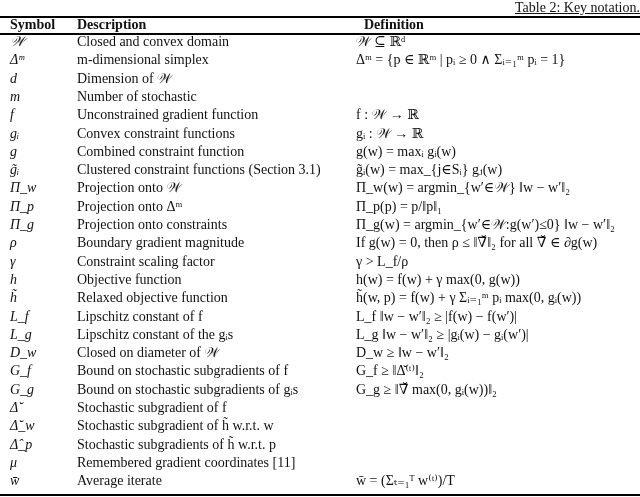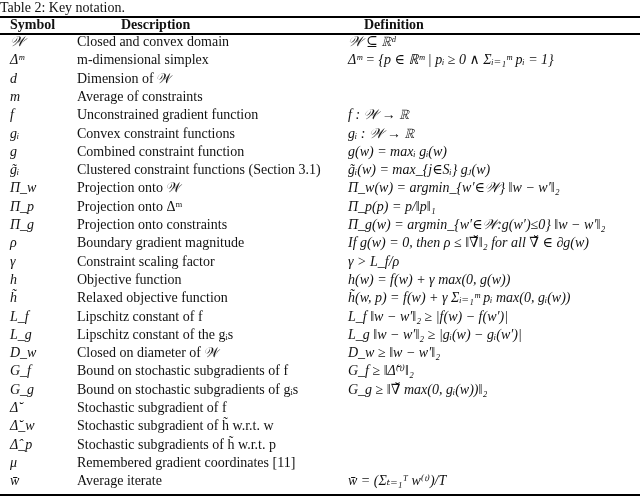--- a/index.html
+++ b/index.html
@@ -4,38 +4,38 @@
   <style>
     html, body { margin: 0; padding: 0; background: #ffffff; }
     body {
       width: 640px; height: 497px; overflow: hidden;
       font-family: "Liberation Serif", "DejaVu Serif", serif;
       color: #111;
       position: relative;
     }
     .caption {
       position: absolute; top: 0; left: 0; width: 640px;
-      text-align: left; font-size: 14px; line-height: 15px;
+      text-align: right; font-size: 14px; line-height: 15px; text-decoration: underline;
     }
     .rule { position: absolute; left: 0; width: 640px; background: #000; }
     .rule.top { top: 16px; height: 2px; }
     .rule.mid { top: 33px; height: 1.5px; }
     .rule.bot { top: 494px; height: 2px; }
     .hdr {
       position: absolute; top: 17px; height: 16px; font-weight: bold;
       font-size: 14px; line-height: 16px;
     }
     .row {
       position: absolute; left: 0; width: 640px; font-size: 14px;
       line-height: 16px; white-space: nowrap;
     }
     .c1 { position: absolute; left: 10px; font-style: italic; }
     .c2 { position: absolute; left: 77px; }
-    .c3 { position: absolute; left: 348px; font-style: italic; }
-    .h1 { left: 10px; } .h2 { left: 77px; margin-left: 44px; } .h3 { left: 348px; margin-left: 16px; }
+    .c3 { position: absolute; left: 356px; }
+    .h1 { left: 10px; } .h2 { left: 77px; } .h3 { left: 348px; margin-left: 16px; }
   </style>
 </head>
 <body>
 
 <div class="caption">Table 2: Key notation.</div>
 <div class="rule top"></div>
 <div class="rule mid"></div>
 <div class="hdr h1">Symbol</div>
 <div class="hdr h2">Description</div>
 <div class="hdr h3">Definition</div>
@@ -51,21 +51,21 @@
       <span class="c2">m-dimensional simplex</span>
       <span class="c3">Δᵐ = {p ∈ ℝᵐ | pᵢ ≥ 0 ∧ Σᵢ₌₁ᵐ pᵢ = 1}</span>
     </div>
     <div class="row" style="top: 70.6px;">
       <span class="c1">d</span>
       <span class="c2">Dimension of 𝒲</span>
       <span class="c3"></span>
     </div>
     <div class="row" style="top: 88.9px;">
       <span class="c1">m</span>
-      <span class="c2">Average of constraints</span>
+      <span class="c2">Number of stochastic</span>
       <span class="c3"></span>
     </div>
     <div class="row" style="top: 107.2px;">
       <span class="c1">f</span>
       <span class="c2">Unconstrained gradient function</span>
       <span class="c3">f : 𝒲 → ℝ</span>
     </div>
     <div class="row" style="top: 125.5px;">
       <span class="c1">gᵢ</span>
       <span class="c2">Convex constraint functions</span>

